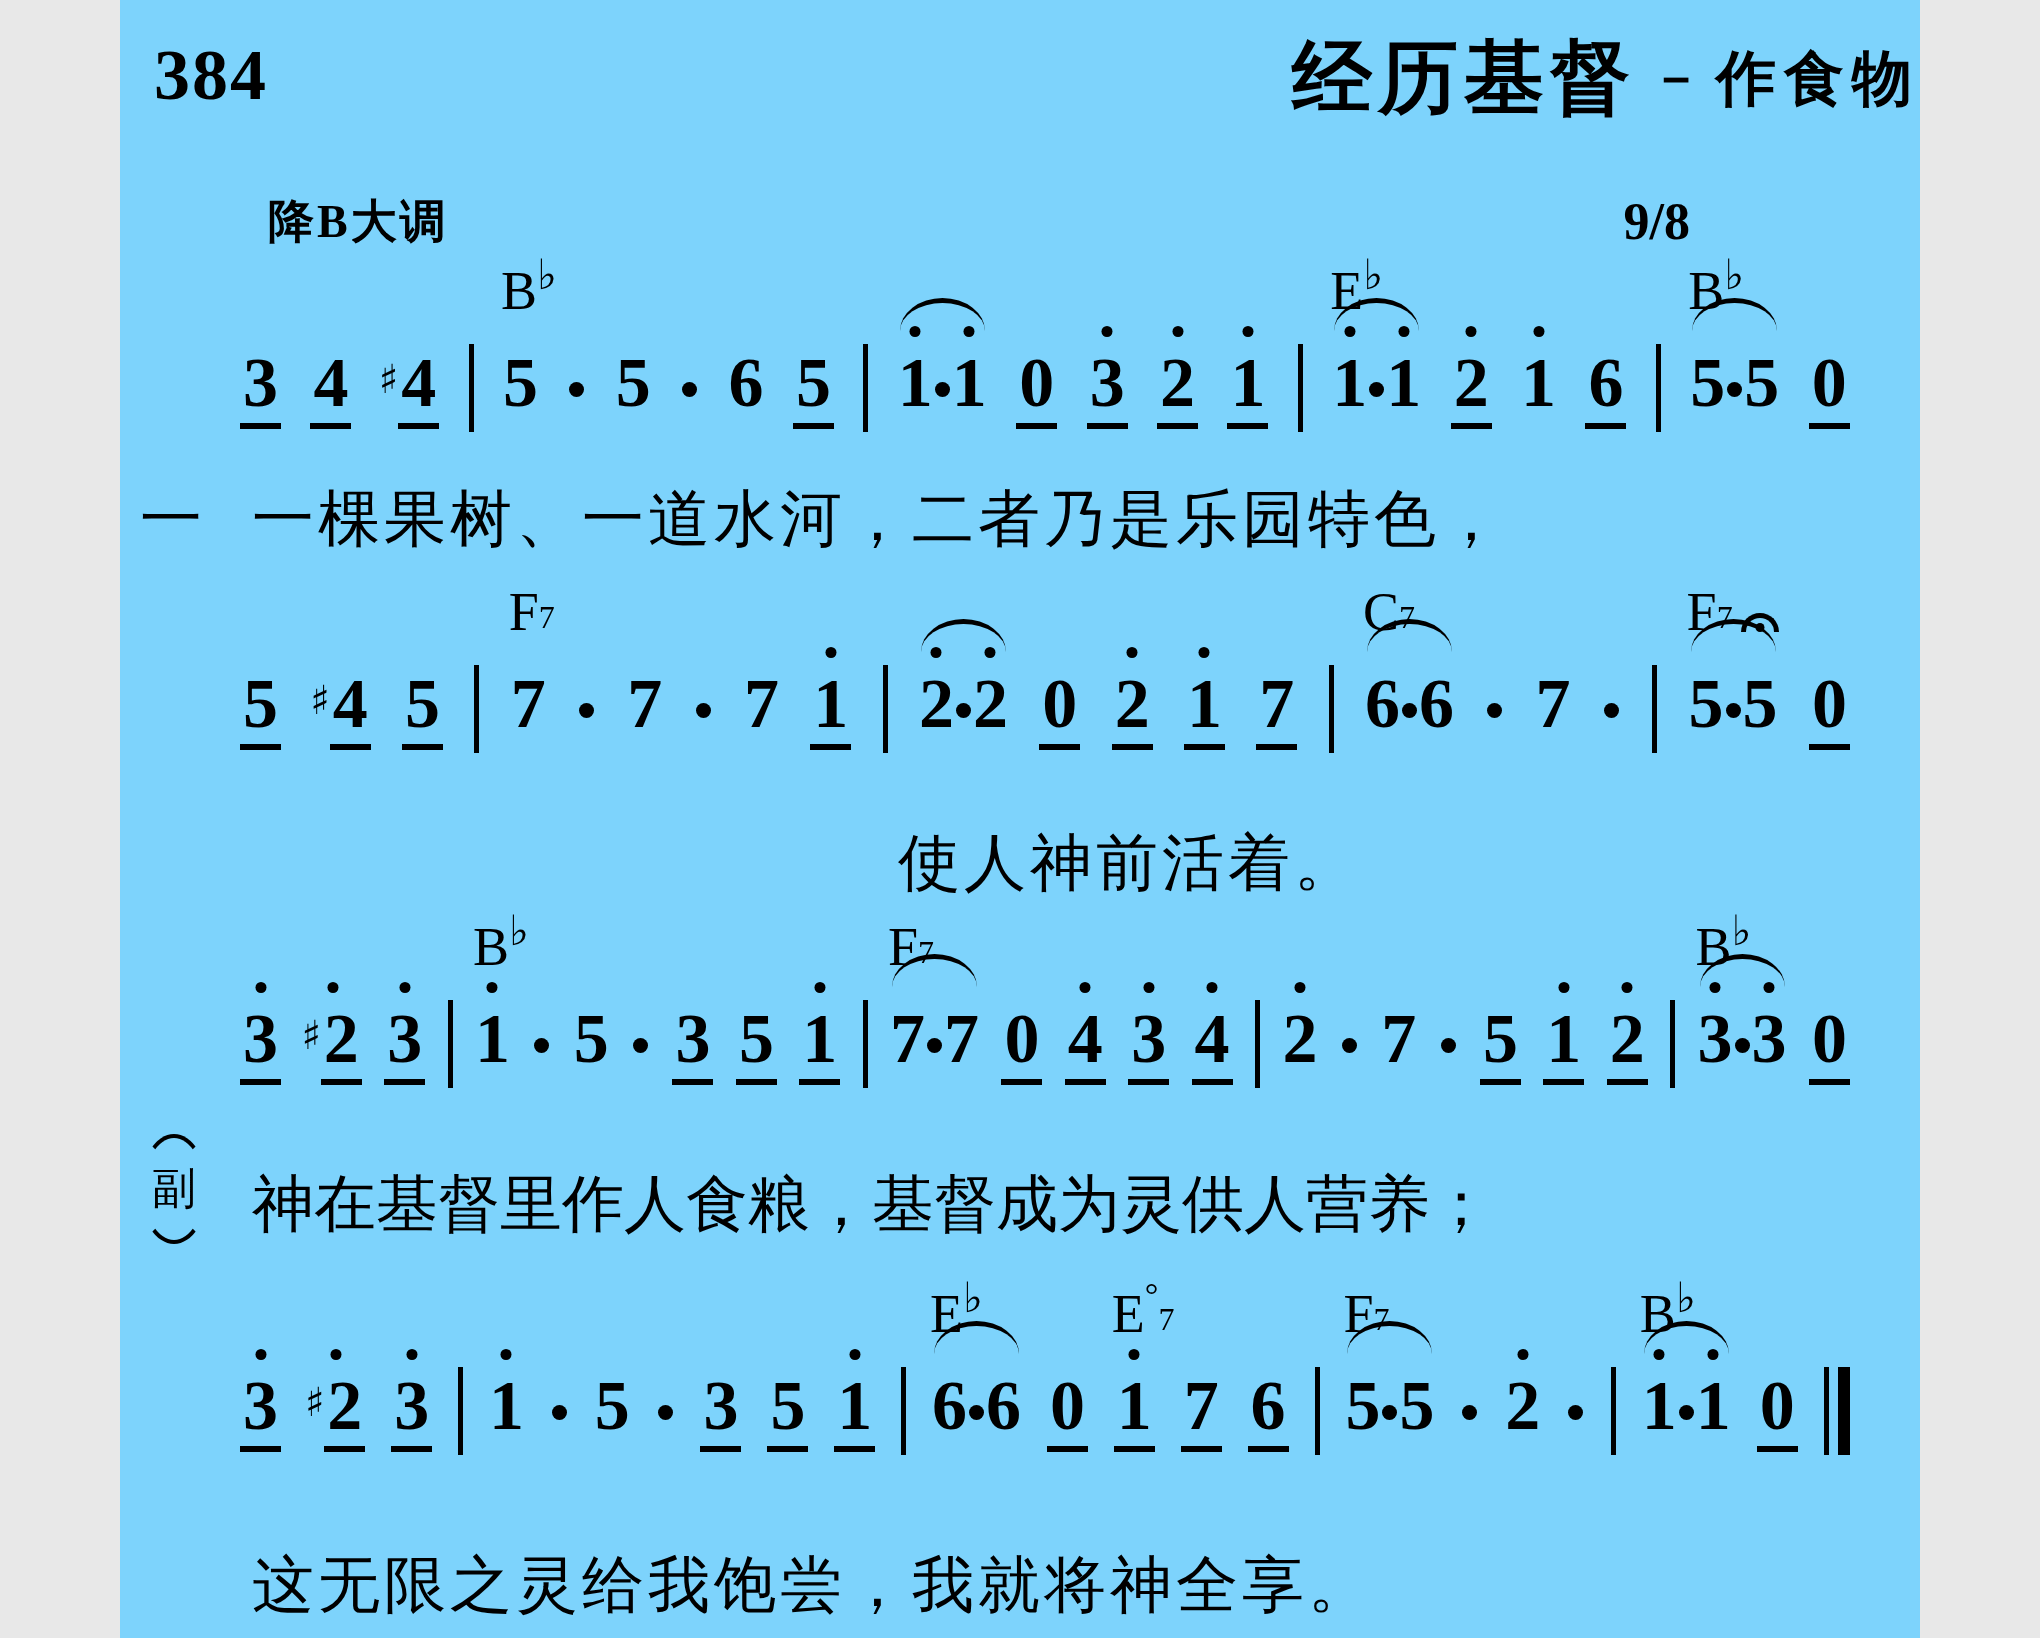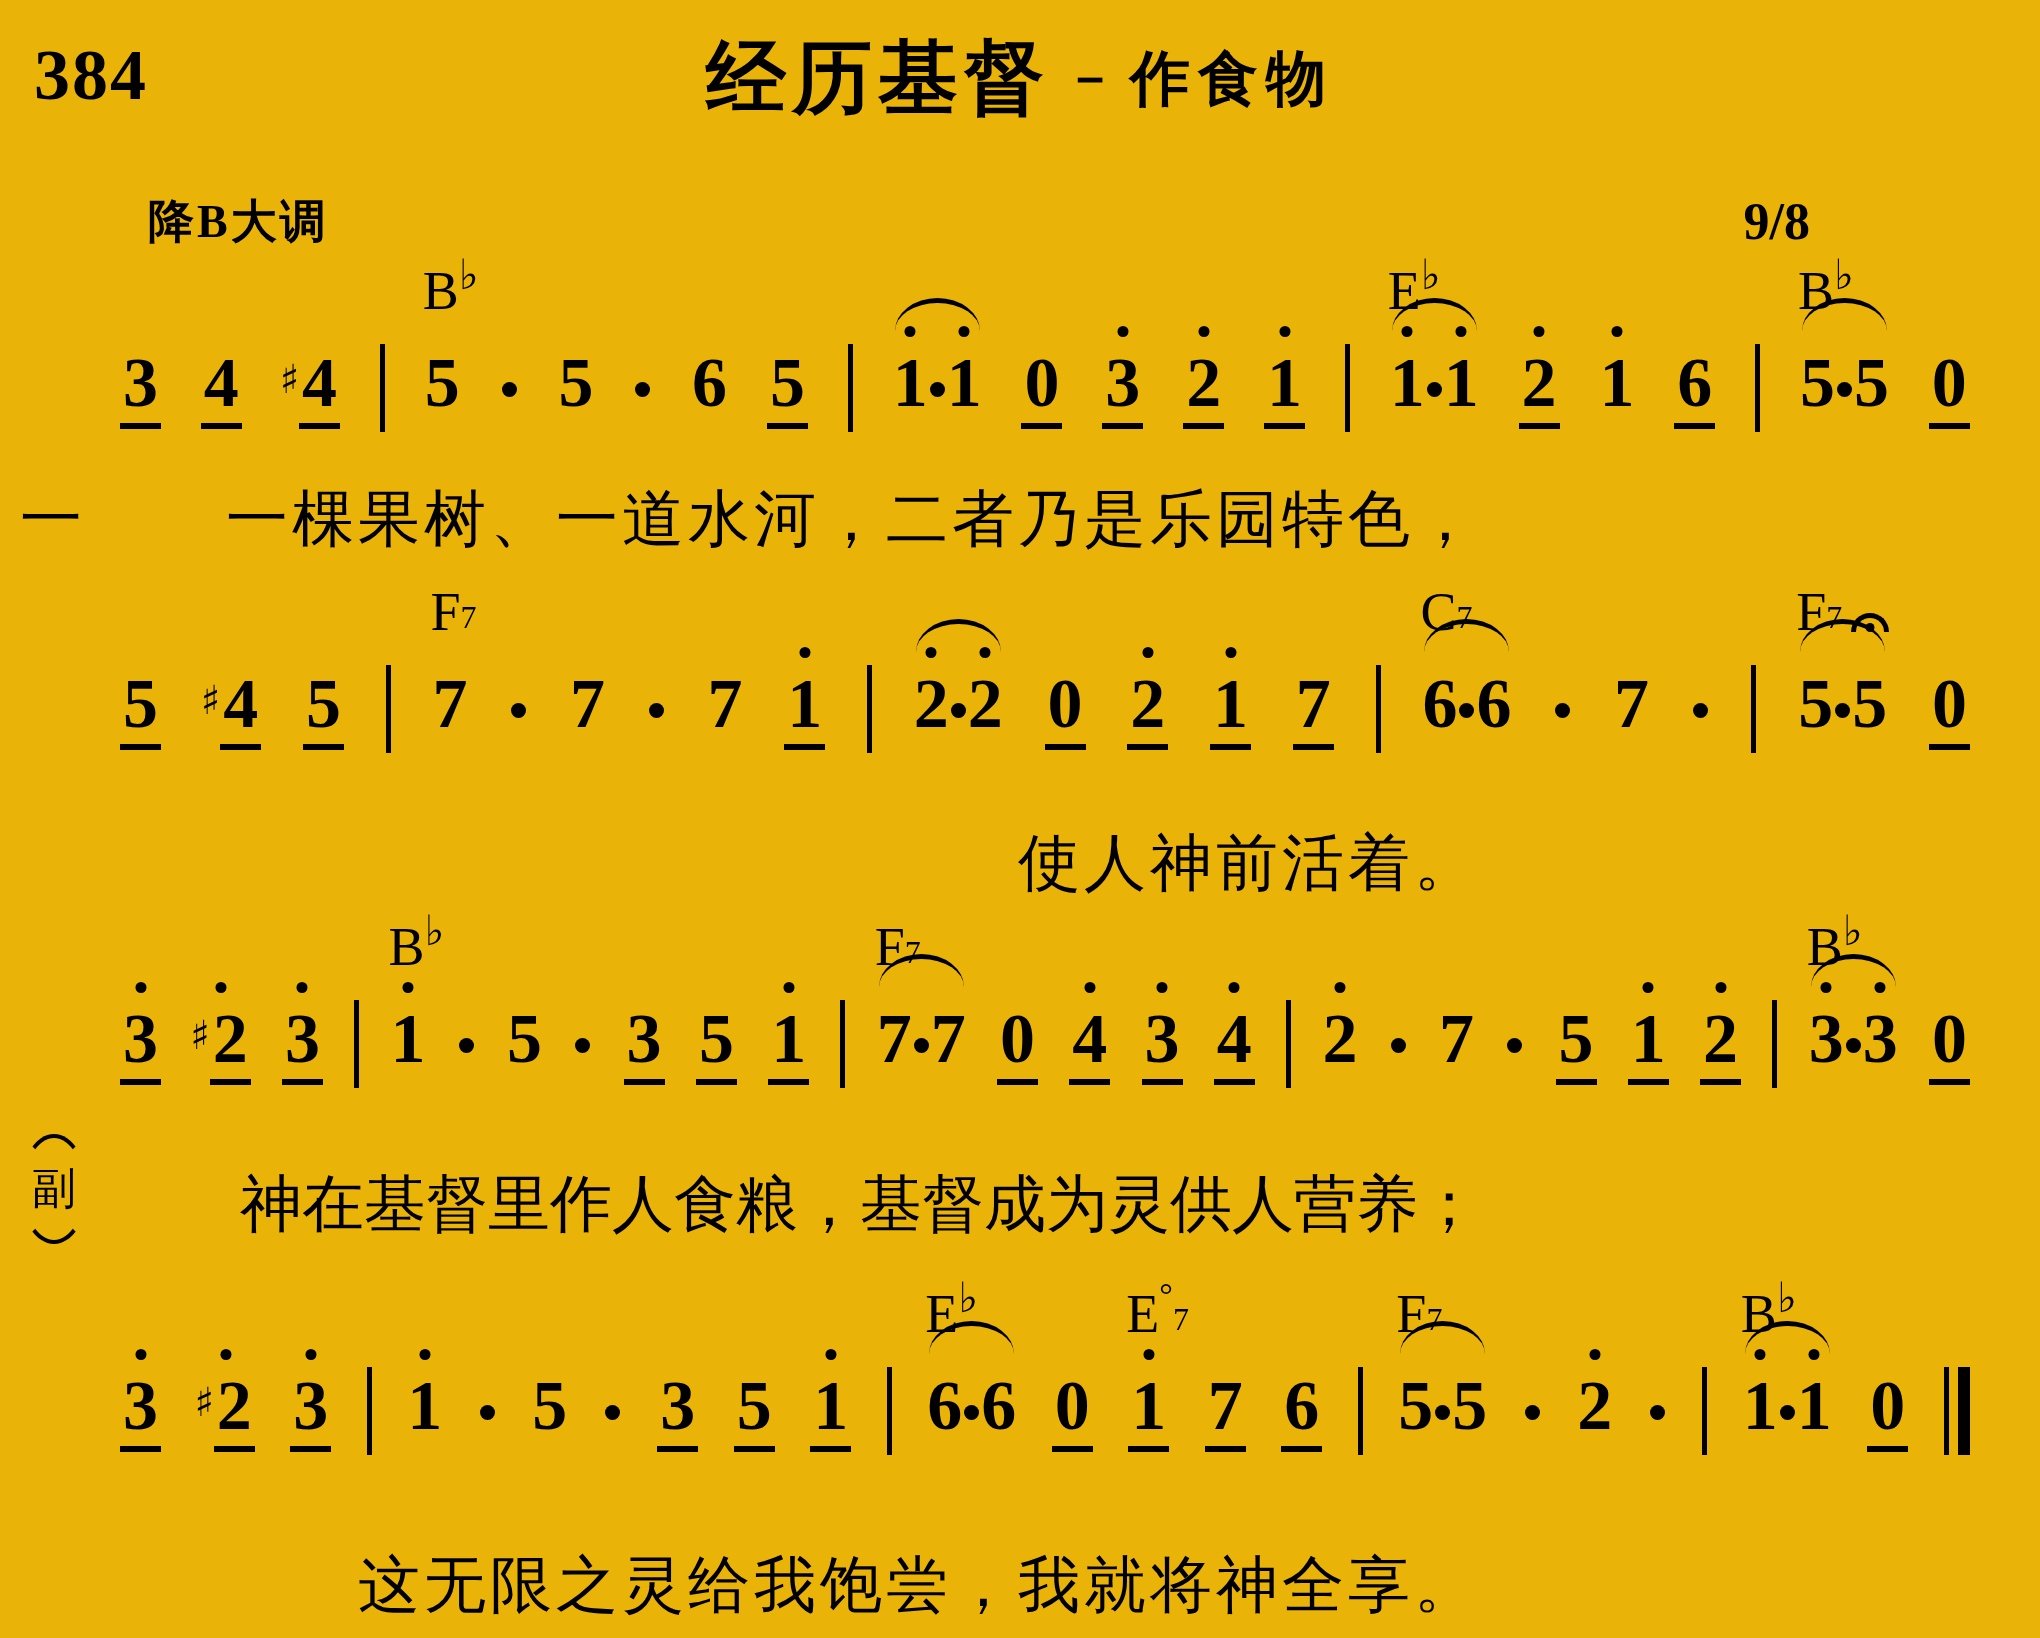--- a/index.html
+++ b/index.html
@@ -1,33 +1,33 @@
 <!DOCTYPE html>
 <html><head>
 <meta charset="utf-8">
 <style>
   html,body{margin:0;padding:0;background:#e8e8e8;}
   .page{
     position:relative;
-    width:2040px;height:1638px;
+    width:1800px;height:1638px;
     margin:0 auto;
-    background:#eab308;
+    background:#7dd3fc;
     color:#000;
     font-family:"Liberation Serif","DejaVu Serif",serif;
     overflow:hidden;
     box-sizing:border-box;
     padding-top:34px;
   }
   
   .hymn-number{
     position:absolute;left:34px;top:34px;
     font-size:72px;font-weight:bold;letter-spacing:2px;
   }
   .title-row{
-    text-align:center;line-height:86px;white-space:nowrap;
+    text-align:right;line-height:86px;white-space:nowrap;
     font-family:"Liberation Sans","DejaVu Sans",sans-serif;
   }
   .title-main{font-size:80px;font-weight:900;letter-spacing:6px;}
   .title-sep{font-size:52px;font-weight:900;margin:0 14px;vertical-align:10px;}
   .title-sub{font-size:60px;font-weight:900;letter-spacing:8px;vertical-align:6px;}
   .meter{
     margin-top:26px;text-align:center;
     font-size:44px;font-weight:bold;letter-spacing:5px;
   }
   .key-row{

